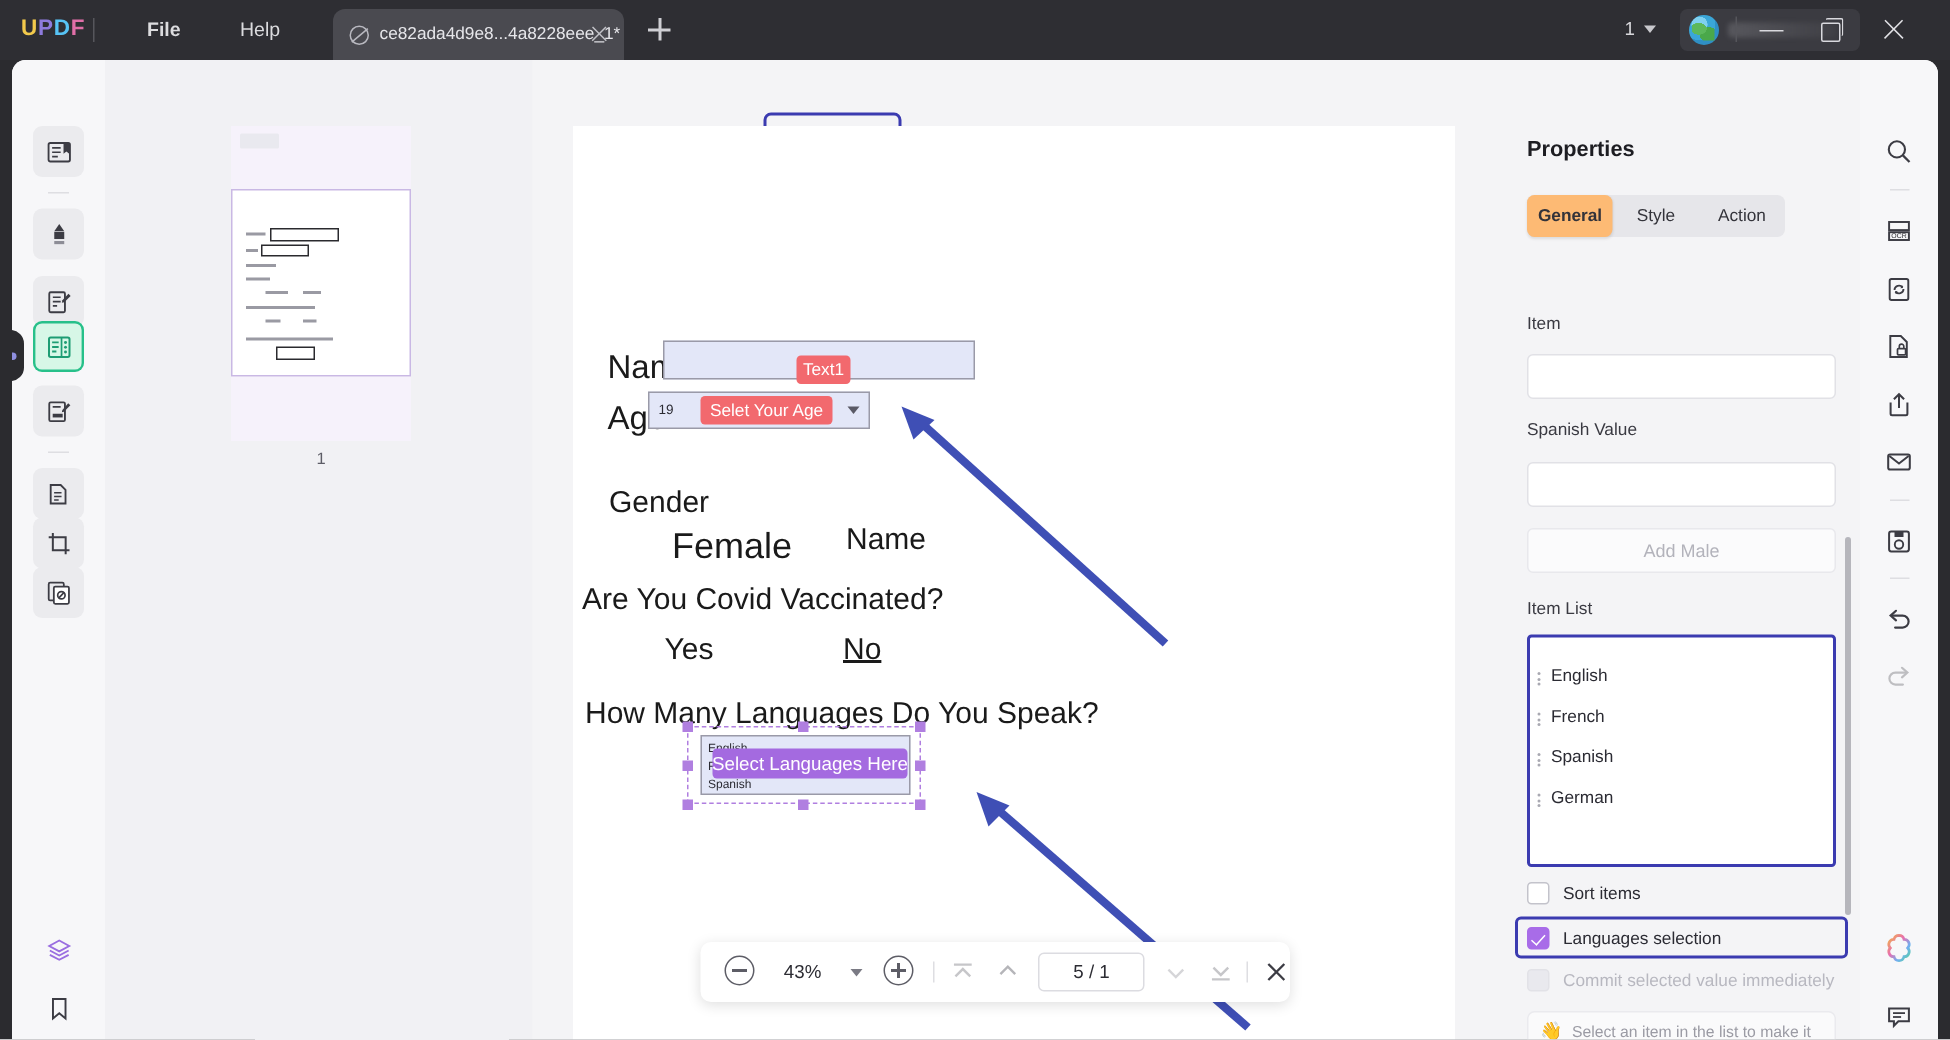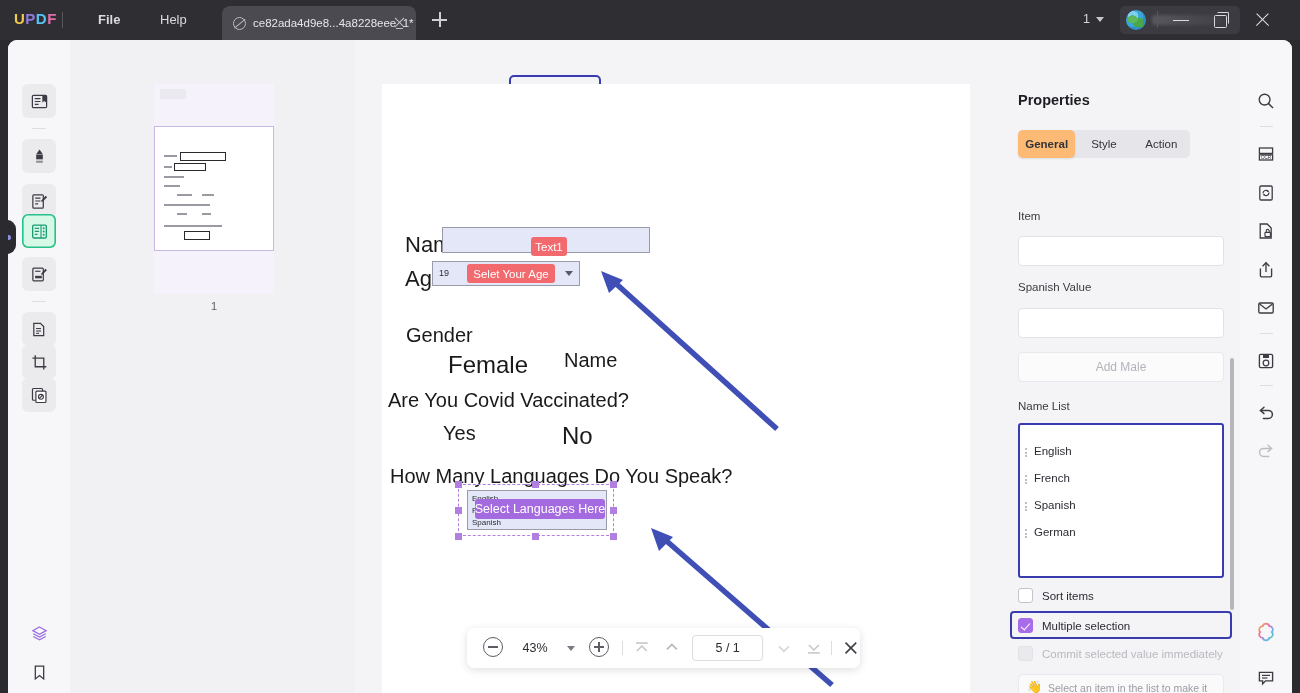--- a/index.html
+++ b/index.html
@@ -407,21 +407,21 @@
         <div class="f-label" style="left:57px;top:184px;font-size:9px;color:#2b2b33;">19</div>
         <div class="f-tag tag-red" style="left:85px;top:180px;width:88px;height:19px;">Selet Your Age</div>
         <div class="f-caret" style="left:183px;top:187px;"></div>
 
         <div class="f-label" style="left:24px;top:240px;font-size:20px;">Gender</div>
         <div class="f-label" style="left:66px;top:267px;font-size:24px;">Female</div>
         <div class="f-label" style="left:182px;top:265px;font-size:20px;">Name</div>
 
         <div class="f-label" style="left:6px;top:305px;font-size:20px;">Are You Covid Vaccinated?</div>
         <div class="f-label" style="left:61px;top:338px;font-size:20px;">Yes</div>
-        <div class="f-label" style="left:180px;top:338px;font-size:24px;">No</div>
+        <div class="f-label" style="left:180px;top:338px;font-size:20px;text-decoration:underline;">No</div>
 
         <div class="f-label" style="left:8px;top:381px;font-size:20px;">How Many Languages Do You Speak?</div>
 
         <div class="f-field" style="left:85px;top:406px;width:140px;height:40px;">
           <div class="lb-opt" style="left:4px;top:3px;">English</div>
           <div class="lb-opt" style="left:4px;top:15px;">French</div>
           <div class="lb-opt" style="left:4px;top:27px;">Spanish</div>
         </div>
         <div class="f-tag tag-purple" style="left:93px;top:415px;width:130px;height:20px;">Select Languages Here</div>
         <div class="sel-frame" style="left:76px;top:400px;width:156px;height:52px;"></div>
@@ -501,21 +501,21 @@
       </div>
 
       <div class="p-label" style="top:170px">Item</div>
       <div class="p-input" style="top:196px"></div>
 
       <div class="p-label" style="top:241px">Spanish Value</div>
       <div class="p-input" style="top:268px"></div>
 
       <div class="p-btn" style="top:312px">Add Male</div>
 
-      <div class="p-label" style="top:360px">Name List</div>
+      <div class="p-label" style="top:360px">Item List</div>
 
       <div class="itemlist">
         <div class="li-grip" style="left:5px;top:23px;">
             <i></i>
             <i></i>
             <i></i>
           </div>
         <div class="li" style="top:20px;">English</div>
         <div class="li-grip" style="left:5px;top:50px;">
             <i></i>
@@ -538,21 +538,21 @@
       </div>
 
       <div class="chkrow" style="top:548px">
         <div class="chk"></div>
         <span>Sort items</span>
       </div>
 
       <div class="hlrow"></div>
       <div class="chkrow" style="top:578px">
         <div class="chk on"></div>
-        <span>Multiple selection</span>
+        <span>Languages selection</span>
       </div>
 
       <div class="chkrow" style="top:606px;color:#b8b8c0;">
         <div class="chk dim"></div>
         <span>Commit selected value immediately</span>
       </div>
 
       <div class="hint">
         <span style="font-size:12px;line-height:1.1">👋</span>
         <span class="hint-txt">Select an item in the list to make it the default choice.</span>

